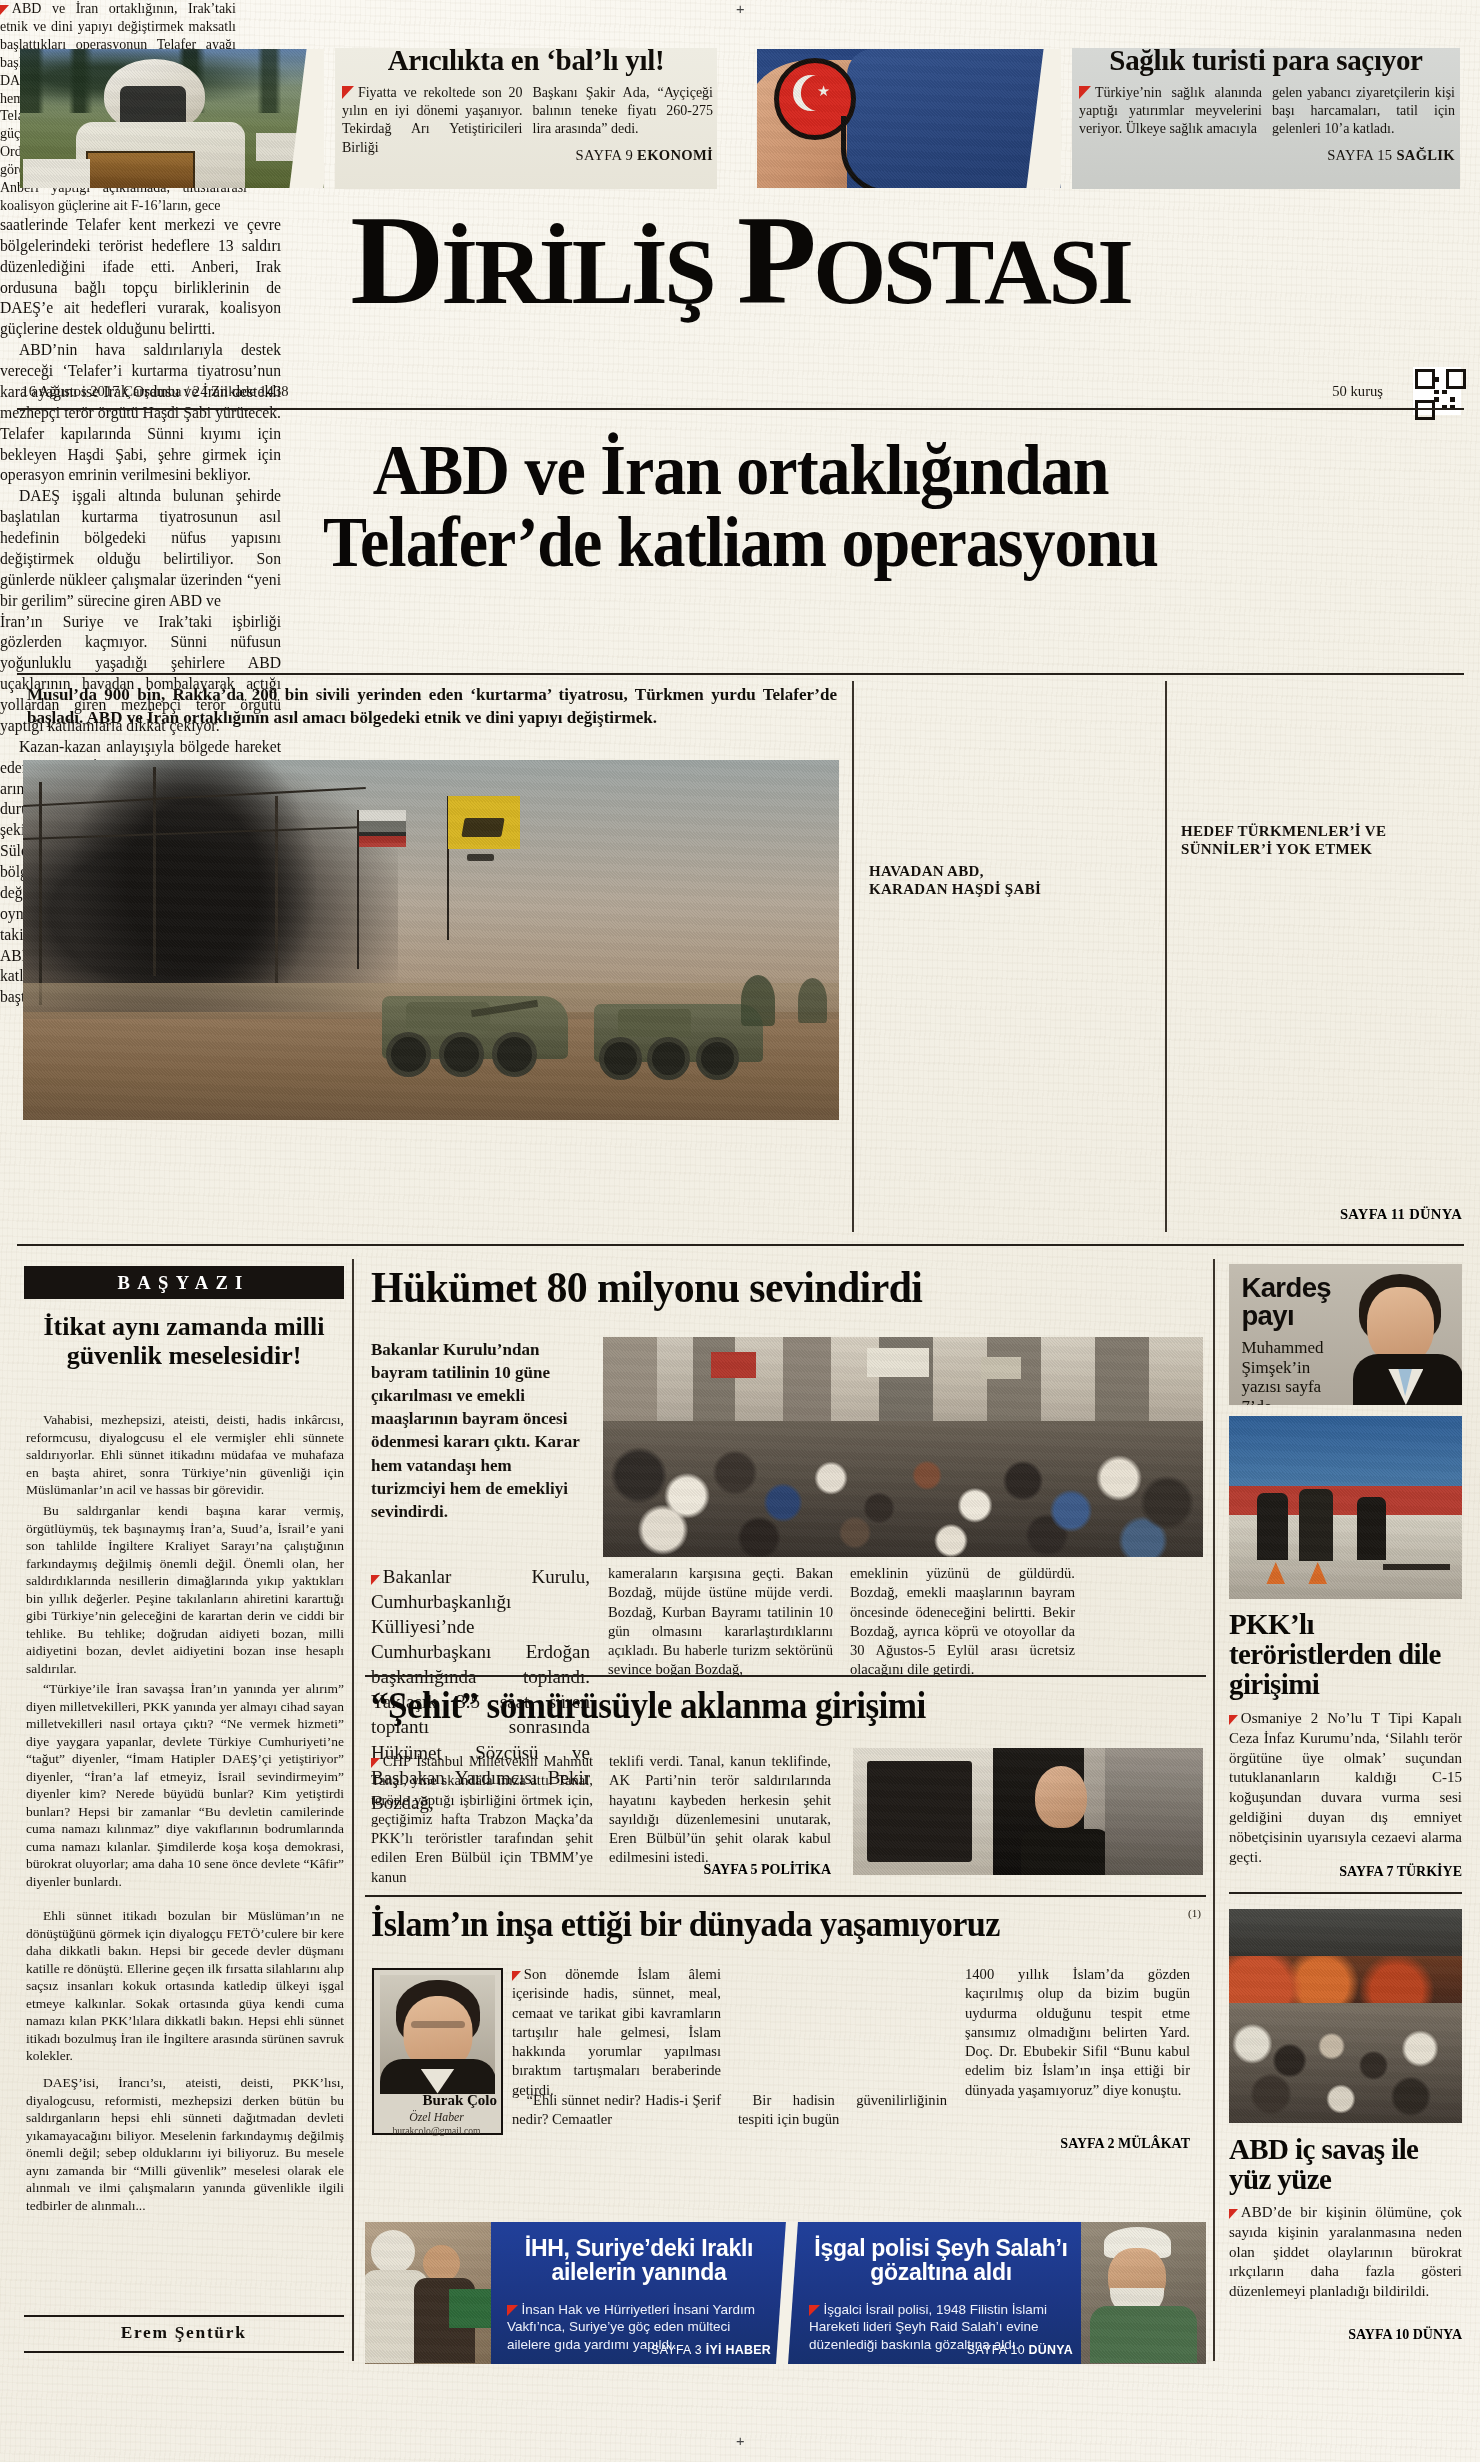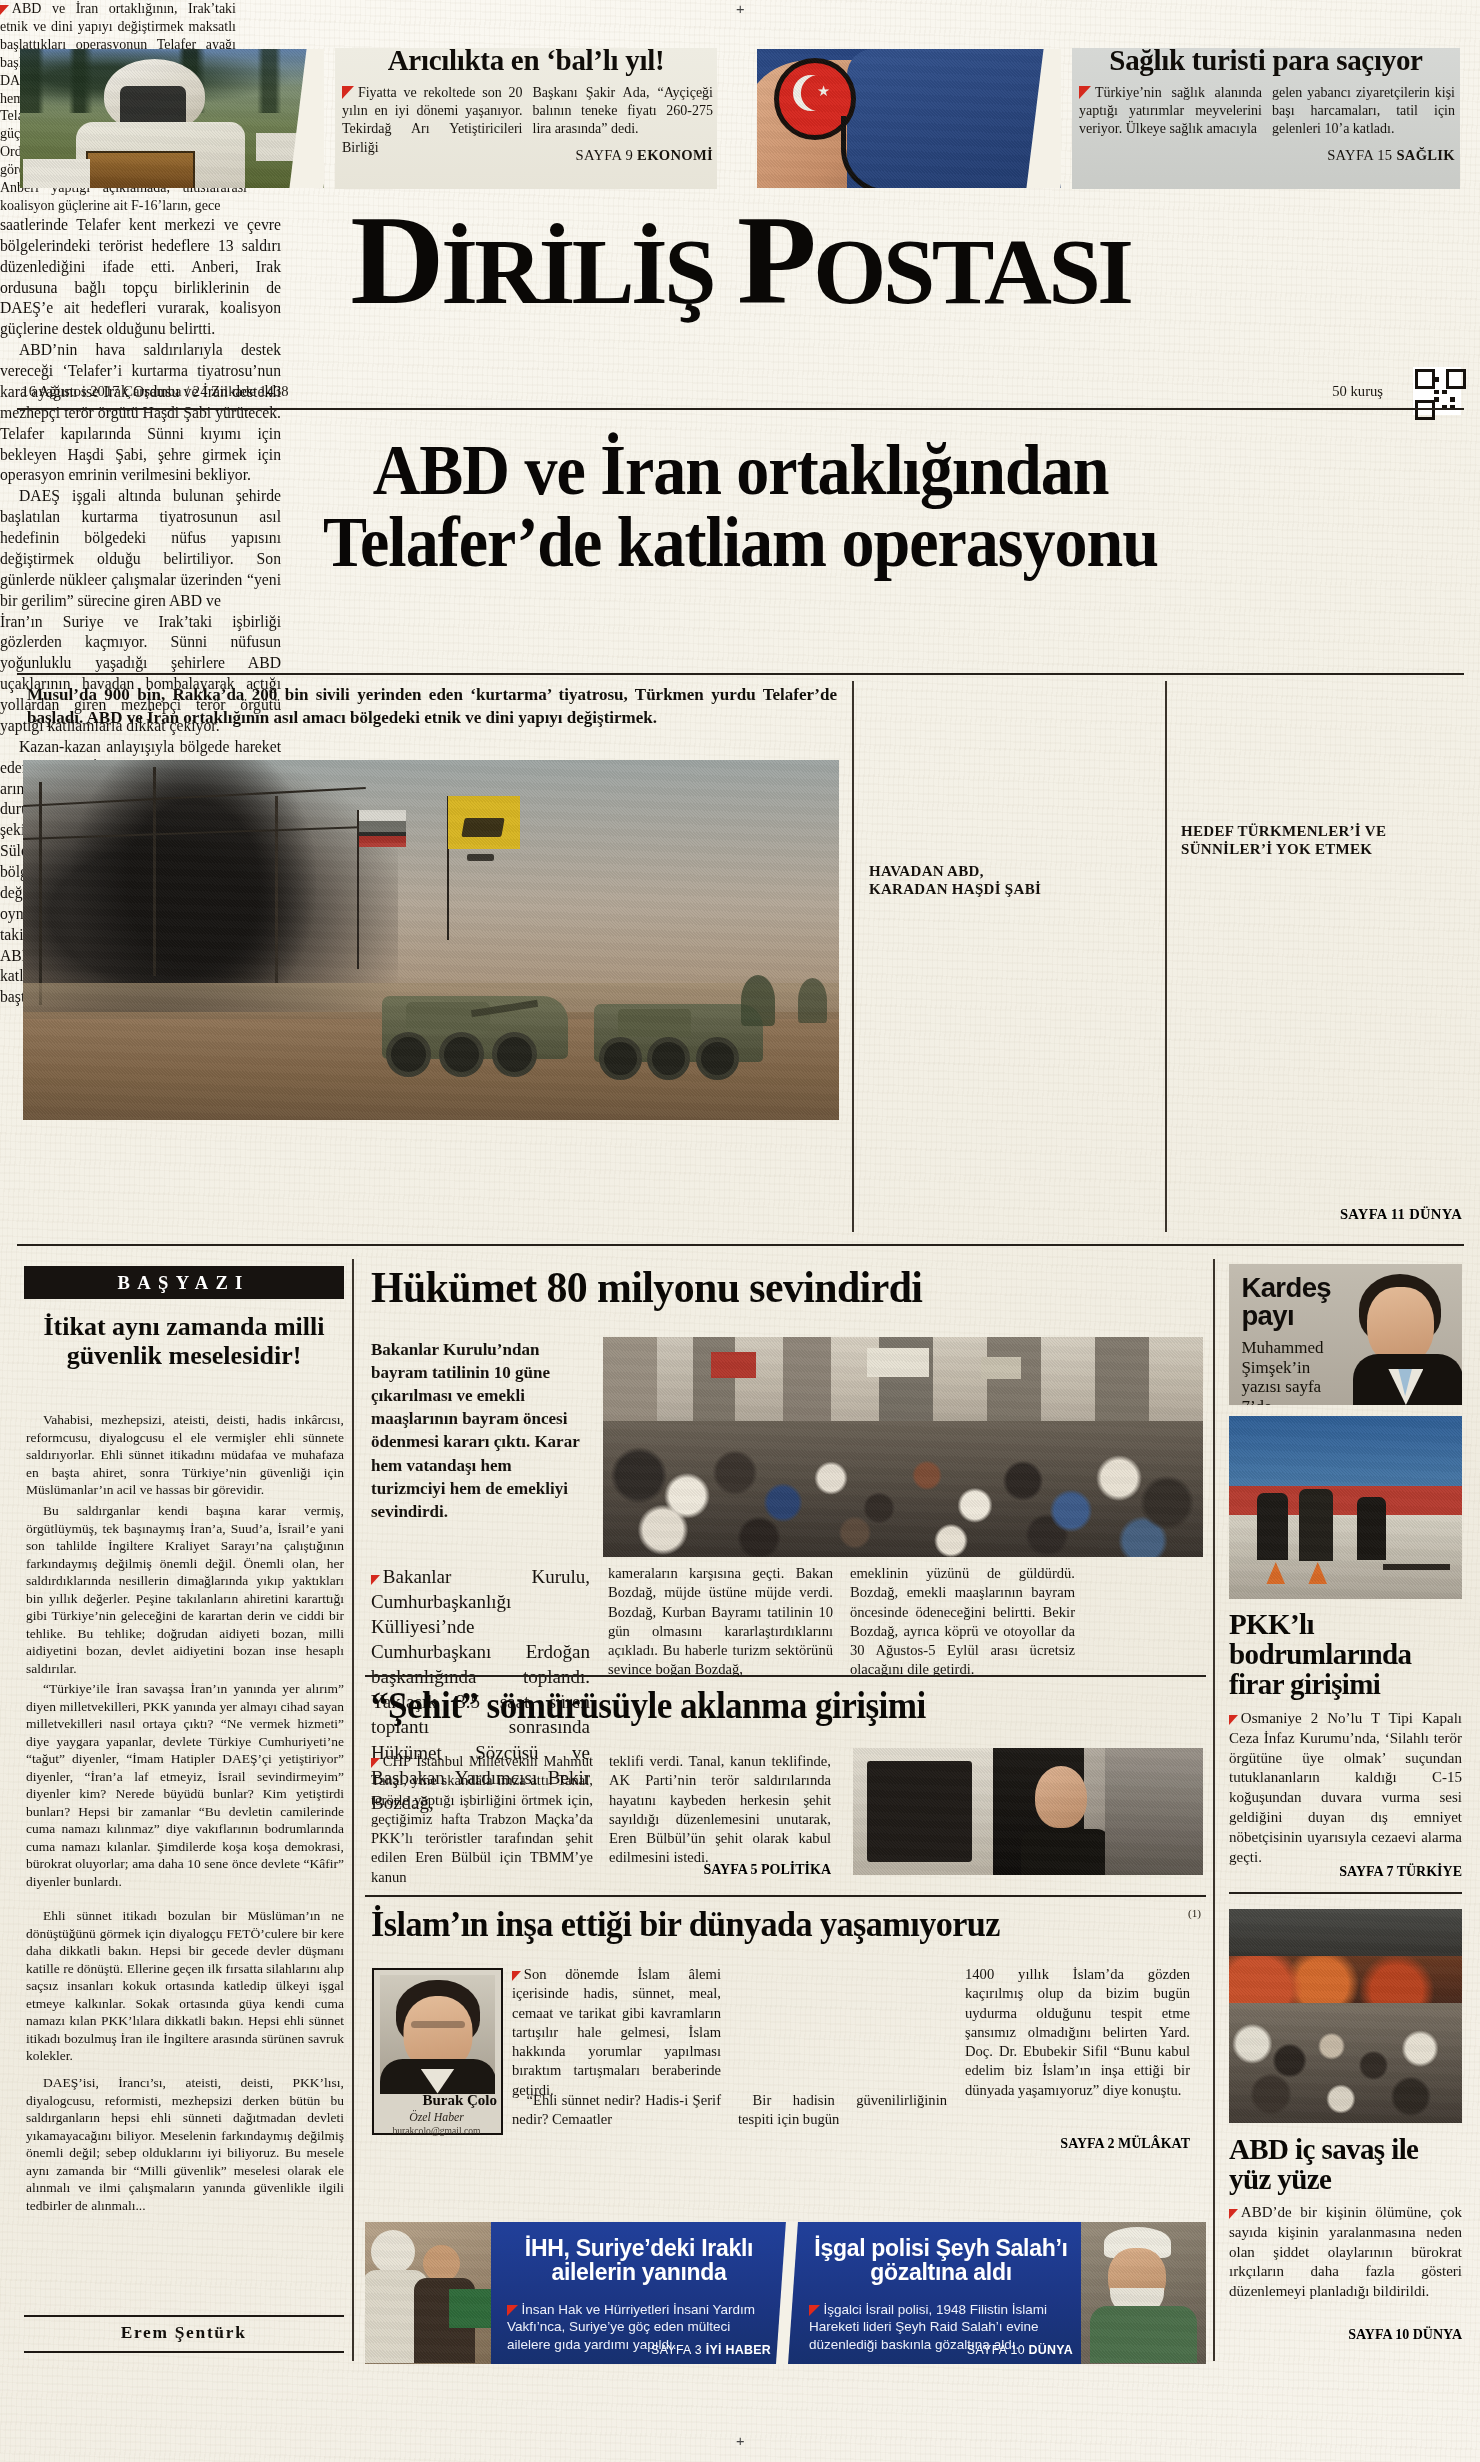--- a/index.html
+++ b/index.html
@@ -457,21 +457,21 @@
     <div style="position:absolute;left:0;top:54%;width:100%;height:46%;background:linear-gradient(180deg,#d7d2c4,#a8a194);"></div>
     <div style="position:absolute;left:12%;top:42%;width:31.5px;height:67px;background:#1d1a16;border-radius:6.7px 6.7px 0 0;"></div>
     <div style="position:absolute;left:30%;top:40%;width:34px;height:72px;background:#23201a;border-radius:6.7px 6.7px 0 0;"></div>
     <div style="position:absolute;left:55%;top:44%;width:29px;height:63px;background:#1a1713;border-radius:6.7px 6.7px 0 0;"></div>
     <div style="position:absolute;left:16%;bottom:8%;width:19px;height:22.5px;background:#d86a26;clip-path:polygon(50% 0,100% 100%,0 100%);"></div>
     <div style="position:absolute;left:34%;bottom:8%;width:19px;height:22.5px;background:#d86a26;clip-path:polygon(50% 0,100% 100%,0 100%);"></div>
     <div style="position:absolute;left:66%;bottom:16%;width:67px;height:5.6px;background:#2b2620;"></div>
     <div class="noise"></div>
   </div>
 
-  <div class="rail-head" style="position:absolute;left:1229px;top:1609px;width:233px;">PKK’lı bodrumlarında firar girişimi</div>
+  <div class="rail-head" style="position:absolute;left:1229px;top:1609px;width:233px;">PKK’lı teröristlerden dile girişimi</div>
   <div class="body-txt" style="position:absolute;left:1229px;top:1709px;width:233px;font-size:15px;line-height:1.32;"><span class="redtri sm"></span><span>Osmaniye 2 No’lu T Tipi Kapalı Ceza İnfaz Kurumu’nda, ‘Silahlı terör örgütüne üye olmak’ suçundan tutuklananların kaldığı C-15 koğuşundan duvara vurma sesi geldiğini duyan dış emniyet nöbetçisinin uyarısıyla cezaevi alarma geçti.</span></div>
   <div style="position:absolute;left:1229px;top:1864px;width:233px;text-align:right;font-family:'Liberation Serif',serif;font-weight:bold;font-size:14px;">SAYFA 7 TÜRKİYE</div>
 
   <div class="hdr-rule" style="left:1229px;top:1892px;width:233px;height:1.7px;"></div>
 
   <div class="ph" style="left:1229px;top:1909px;width:233px;height:214px;">
     <div class="sky" style="background:linear-gradient(180deg,#8c8274 0%,#6b6154 45%,#3a332c 100%);"></div>
     <div style="position:absolute;left:0;top:0;width:100%;height:28%;background:linear-gradient(180deg,#4a4a46,#2e2c28);"></div>
     <div style="position:absolute;left:0;top:22%;width:100%;height:26%;background:
       radial-gradient(circle at 12% 60%,#c8502a 0 16%,rgba(0,0,0,0) 22%),

